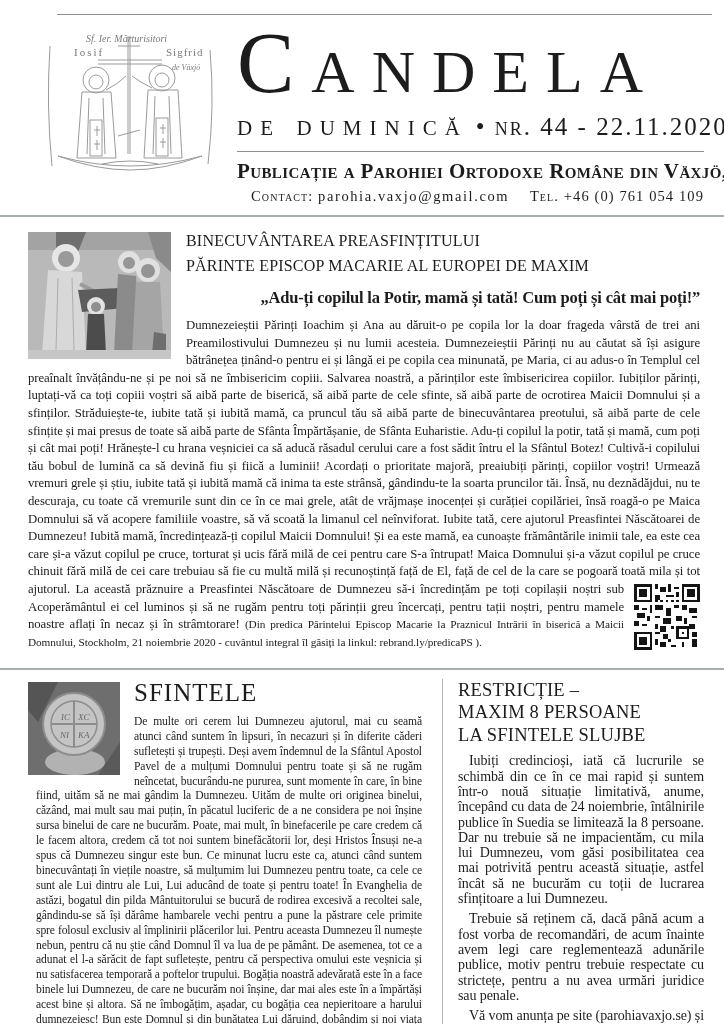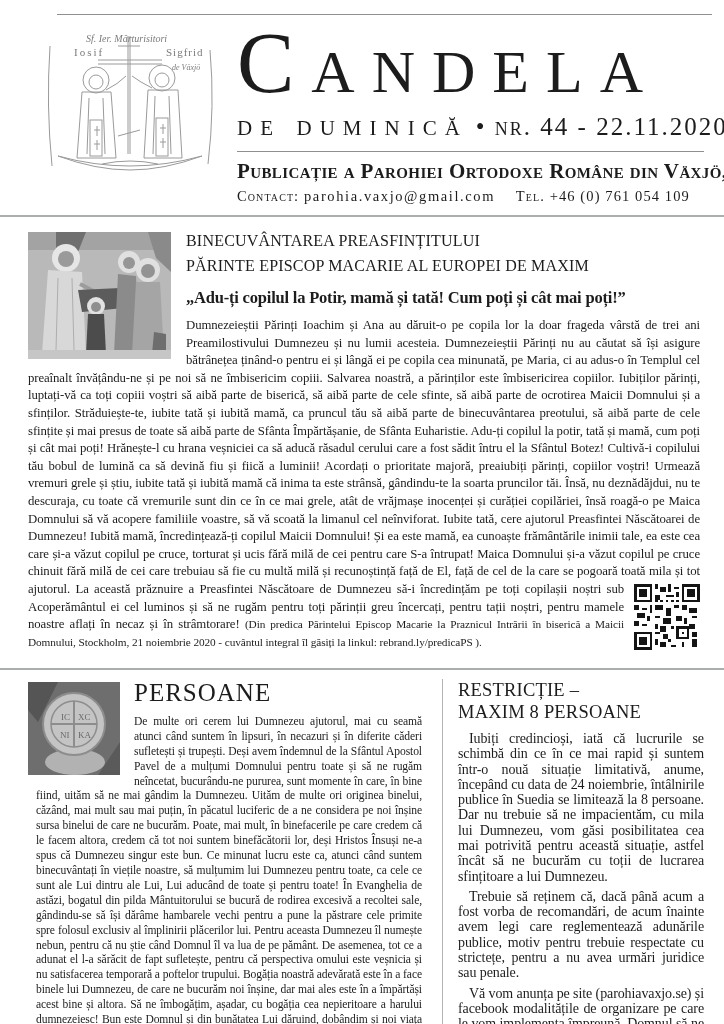--- a/index.html
+++ b/index.html
@@ -16,41 +16,41 @@
   .mast-right { flex:1; margin-left:16px; min-width:0; }
   .title {
     margin:0; font-weight:normal; font-variant:small-caps;
     font-size:86px; line-height:74px; letter-spacing:17px; white-space:nowrap;
   }
   .sub-row { margin-top:8px; white-space:nowrap; }
   .sub { font-variant:small-caps; font-size:30px; letter-spacing:8px; }
   .issue { font-variant:small-caps; font-size:25px; letter-spacing:2px; margin-left:4px; }
   .mast-rule { border:none; border-top:1px solid #8f8f8f; margin:9px 0 7px; }
   .pub-line { font-variant:small-caps; font-weight:bold; font-size:21px; letter-spacing:0.4px; white-space:nowrap; }
-  .contact-line { font-variant:small-caps; font-size:14.5px; letter-spacing:1.1px; margin-top:4px; white-space:nowrap; }
+  .contact-line { font-variant:small-caps; font-size:14.5px; letter-spacing:1.1px; margin-top:4px; white-space:nowrap;text-align:right; }
   .contact-email { font-variant:normal; letter-spacing:1.6px; }
   .tel-label { margin-left:16px; }
 
   .section-rule { border:none; border-top:2px solid #a9aeae; margin:10px 0 0; }
 
   .article { padding:10px 24px 6px 28px; }
   .article-figure { float:left; width:143px; height:127px; margin:5px 15px 3px 0; }
   .article-figure svg { width:100%; height:100%; display:block; }
   .article-title { margin:2px 0 0; font-size:16px; line-height:24.5px; font-weight:normal; letter-spacing:0.2px; }
   .article-title span { display:block; }
-  .quote { margin:10px 0 9px; font-size:16.5px; font-weight:bold; letter-spacing:-0.2px; }
+  .quote { margin:10px 0 9px; font-size:16.5px; font-weight:bold; letter-spacing:-0.2px;text-align:right; }
   .article-body { margin:0; text-align:justify; font-size:12.8px; line-height:17.6px; letter-spacing:-0.1px; }
   .qr-box { float:right; width:66px; height:66px; margin:3px 0 2px 10px; }
   .qr-box svg { width:100%; height:100%; display:block; }
   .credit { font-size:11.3px; }
 
   .columns { display:flex; padding:9px 20px 0 28px; }
   .col-left { width:402px; flex:none; padding-right:12px; }
   .col-right { flex:1; border-left:1px solid #b3b3b3; padding-left:15px; min-width:0; }
-  .editorial-figure { float:left; width:92px; height:93px; margin:3px 14px 2px 0; }
+  .editorial-figure { float:left; width:92px; height:93px; margin:3px 14px 2px 0;font-style:italic; }
   .editorial-figure svg { width:100%; height:100%; display:block; }
   .editorial-title { margin:0 0 5px; font-size:25px; font-weight:normal; letter-spacing:1px; }
   .editorial-body { margin:8px; text-align:justify; font-size:11.6px; line-height:14.9px; letter-spacing:-0.1px; }
   .restriction-title { margin:0 0 7px; font-size:18.5px; line-height:22.5px; font-weight:normal; letter-spacing:0.2px; }
   .restriction-title span { display:block; }
   .col-right p { margin:0 0 5px; text-align:justify; font-size:14px; line-height:15.3px; letter-spacing:-0.1px; text-indent:11px; }
 
   .sketch-label { font-family:"Liberation Serif",serif; fill:#7b7b7b; }
 </style>
 </head>
@@ -243,27 +243,28 @@
           <circle cx="46" cy="42" r="31" fill="none" stroke="#8d8d8d" stroke-width="2"></circle>
           <circle cx="46" cy="42" r="23" fill="none" stroke="#8d8d8d" stroke-width="1.5"></circle>
           <line x1="46" y1="19" x2="46" y2="65" stroke="#8d8d8d" stroke-width="2"></line>
           <line x1="23" y1="42" x2="69" y2="42" stroke="#8d8d8d" stroke-width="2"></line>
           <text x="33" y="38" font-size="9" fill="#6a6a6a" font-family="Liberation Serif, serif">IC</text>
           <text x="50" y="38" font-size="9" fill="#6a6a6a" font-family="Liberation Serif, serif">XC</text>
           <text x="32" y="56" font-size="9" fill="#6a6a6a" font-family="Liberation Serif, serif">NI</text>
           <text x="50" y="56" font-size="9" fill="#6a6a6a" font-family="Liberation Serif, serif">KA</text>
         </svg>
       </div>
-      <h2 class="editorial-title">PERSOANE</h2>
+      <h2 class="editorial-title">SFINTELE</h2>
       <p class="editorial-body">De multe ori cerem lui Dumnezeu ajutorul, mai cu seamă atunci când suntem în lipsuri, în necazuri și în diferite căderi sufletești și trupești. Deși avem îndemnul de la Sfântul Apostol Pavel de a mulțumi Domnului pentru toate și să ne rugăm neîncetat, bucurându-ne pururea, sunt momente în care, în bine fiind, uităm să ne mai gândim la Dumnezeu. Uităm de multe ori originea binelui, căzând, mai mult sau mai puțin, în păcatul luciferic de a ne considera pe noi înșine sursa binelui de care ne bucurăm. Poate, mai mult, în binefacerile pe care credem că le facem altora, credem că tot noi suntem binefăcătorii lor, deși Hristos Însuși ne-a spus că Dumnezeu singur este bun. Ce minunat lucru este ca, atunci când suntem binecuvântați în viețile noastre, să mulțumim lui Dumnezeu pentru toate, ca cele ce sunt ale Lui dintru ale Lui, Lui aducând de toate și pentru toate! În Evanghelia de astăzi, bogatul din pilda Mântuitorului se bucură de rodirea excesivă a recoltei sale, gândindu-se să își dărâme hambarele vechi pentru a pune la păstrare cele primite spre folosul exclusiv al împlinirii plăcerilor lui. Pentru aceasta Dumnezeu îl numește nebun, pentru că nu știe când Domnul îl va lua de pe pământ. De asemenea, tot ce a adunat el l-a sărăcit de fapt sufletește, pentru că perspectiva omului este veșnicia și nu satisfacerea temporară a poftelor trupului. Bogăția noastră adevărată este în a face binele lui Dumnezeu, de care ne bucurăm noi înșine, dar mai ales este în a împărtăși acest bine și altora. Să ne îmbogățim, așadar, cu bogăția cea nepieritoare a harului dumnezeiesc! Bun este Domnul și din bunătatea Lui dăruind, dobândim și noi viața veșnică!</p>
     </div>
     <div class="col-right">
       <h2 class="restriction-title">
         <span>RESTRICȚIE –</span>
         <span>MAXIM 8 PERSOANE</span>
+        <span>LA SFINTELE SLUJBE</span>
       </h2>
       <p>Iubiți credincioși, iată că lucrurile se schimbă din ce în ce mai rapid și suntem într-o nouă situație limitativă, anume, începând cu data de 24 noiembrie, întâlnirile publice în Suedia se limitează la 8 persoane. Dar nu trebuie să ne impacientăm, cu mila lui Dumnezeu, vom găsi posibilitatea cea mai potrivită pentru această situație, astfel încât să ne bucurăm cu toții de lucrarea sfințitoare a lui Dumnezeu.</p>
       <p>Trebuie să reținem că, dacă până acum a fost vorba de recomandări, de acum înainte avem legi care reglementează adunările publice, motiv pentru trebuie respectate cu strictețe, pentru a nu avea urmări juridice sau penale.</p>
       <p>Vă vom anunța pe site (parohiavaxjo.se) și facebook modalitățile de organizare pe care le vom implementa împreună. Domnul să ne ajute spre a trece cu nădejde și folos duhovnicesc această perioadă restrictivă!</p>
     </div>
   </section>
 
 </div>
 
 </body></html>

